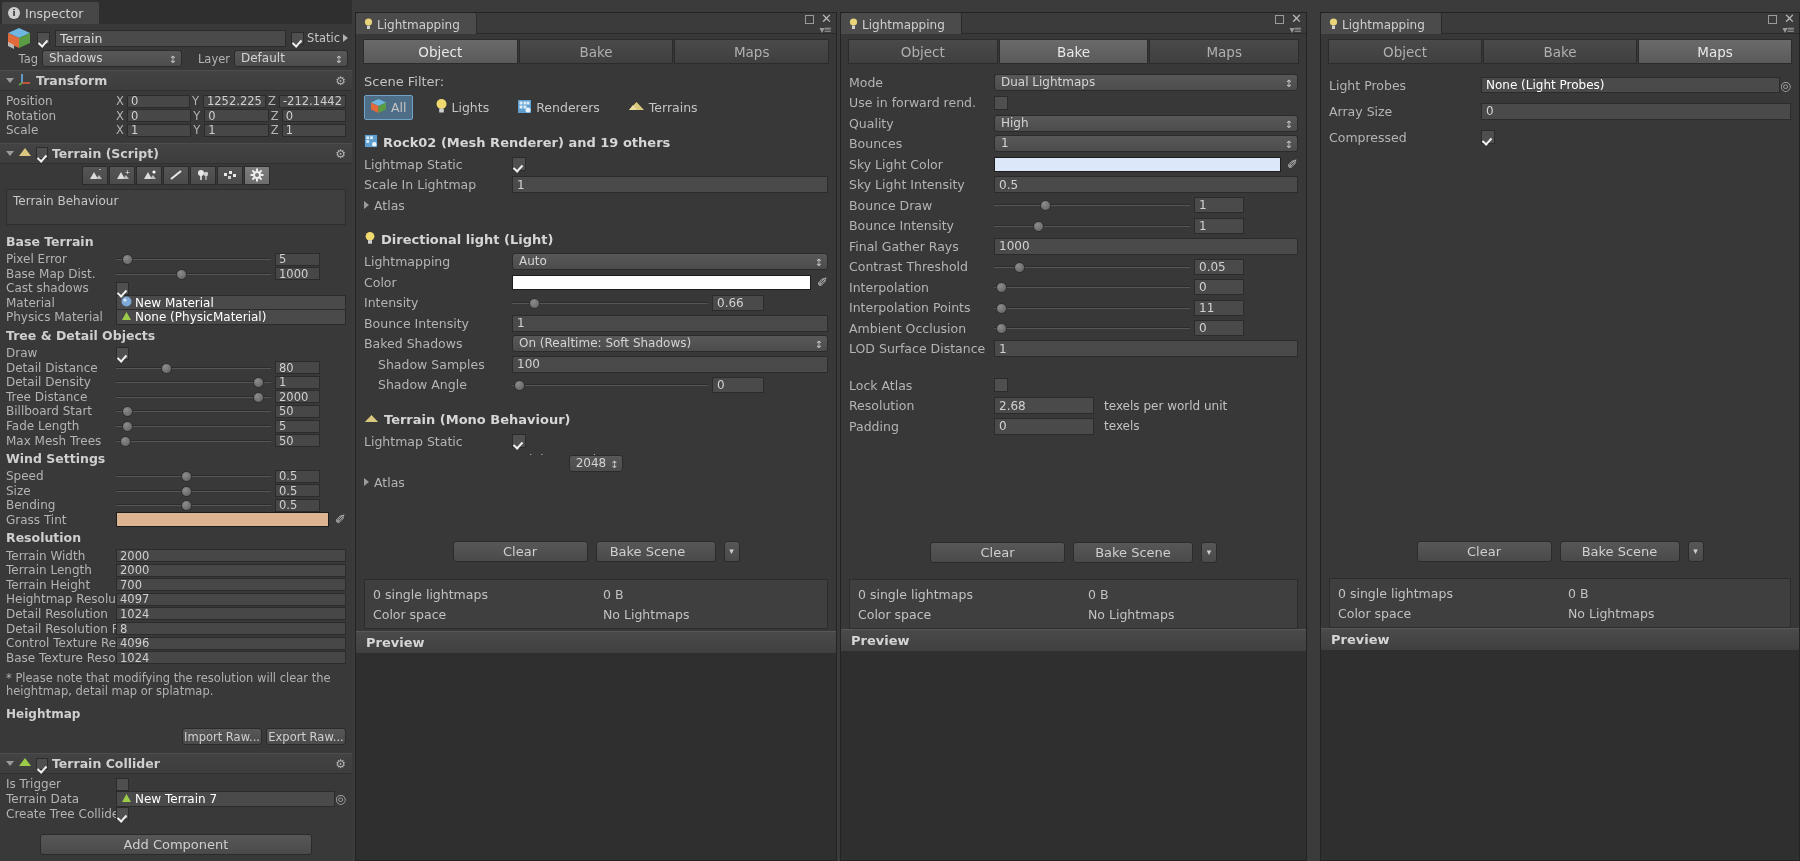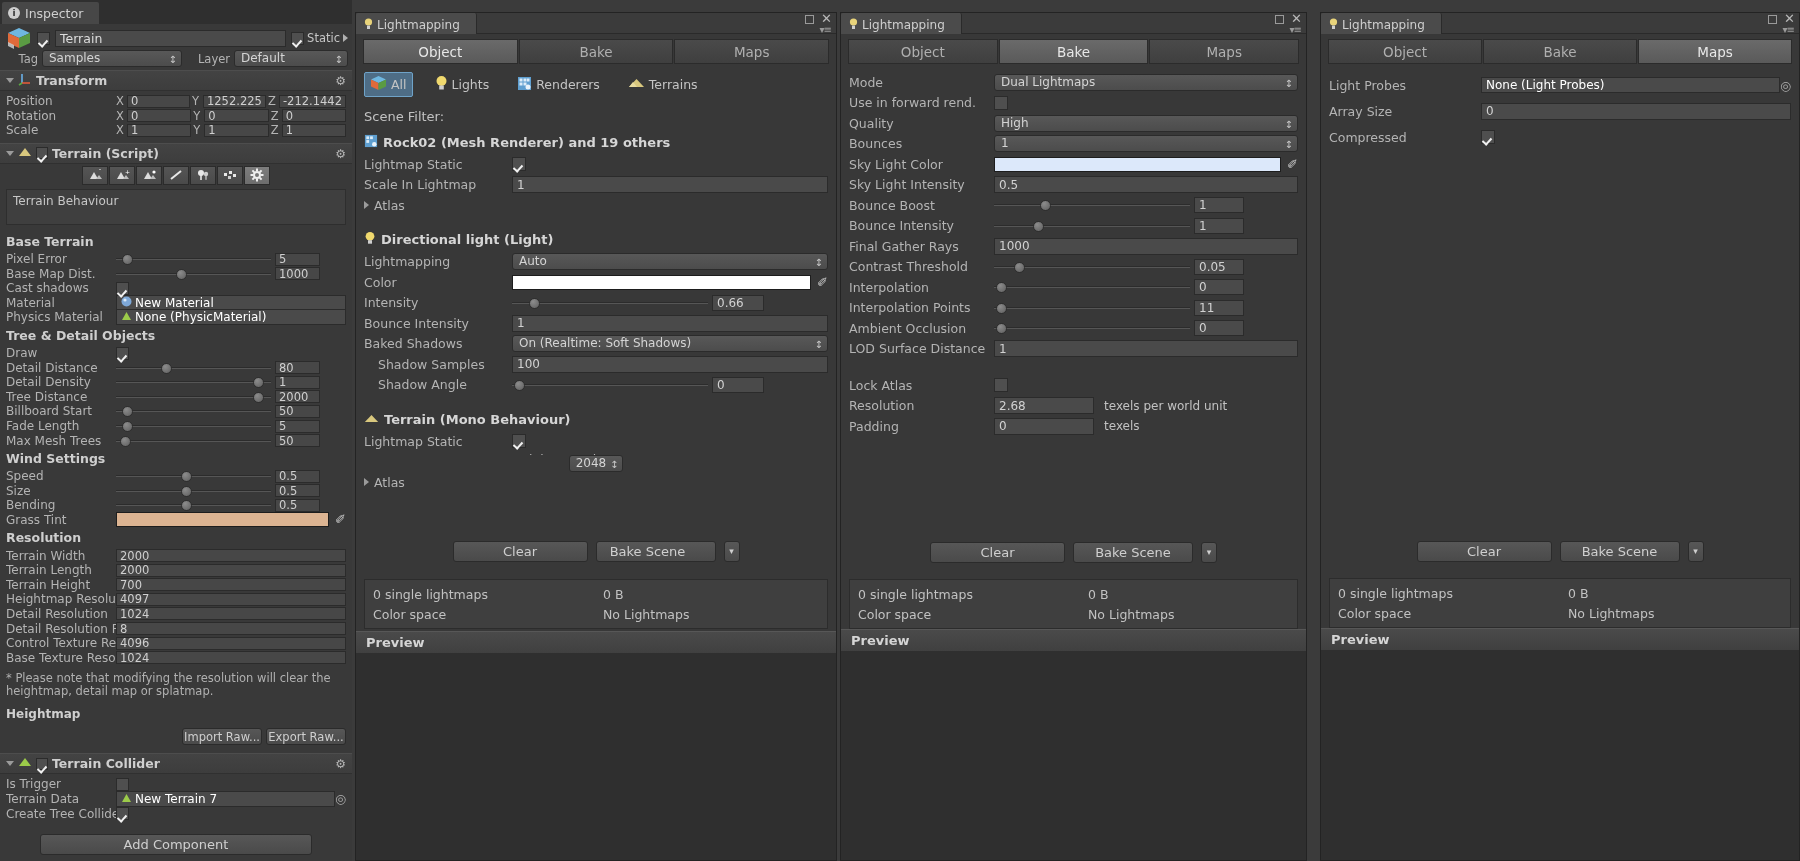--- a/index.html
+++ b/index.html
@@ -182,21 +182,21 @@
         <span class="name-field">Terrain</span>
         <span class="static-box">
           <span class="chk on"></span>
           <span>Static</span>
           <span class="tri" style="border-left-color:#b0b0b0"></span>
         </span>
       </div>
 
       <div class="tagrow">
         <span style="width:32px;text-align:right;font-size:11.5px;">Tag</span>
-        <span class="popup" style="width:140px;">Samples</span>
+        <span class="popup" style="width:140px;">Shadows</span>
         <span style="width:44px;text-align:right;font-size:11.5px;">Layer</span>
         <span class="popup" style="flex:1;">Default</span>
       </div>
 
       <div class="comp-hdr">
         <span class="tri open"></span>
         <span>
           <svg width="14" height="14" viewBox="0 0 14 14">
             <line x1="4" y1="11" x2="4" y2="2" stroke="#6ab0e8" stroke-width="1.6"></line>
             <line x1="4" y1="11" x2="12" y2="11" stroke="#e05a3a" stroke-width="1.6"></line>
@@ -594,20 +594,21 @@
       </div>
       <div class="win-menu">▾≡</div>
     </div>
     <div class="tabbar" id="tabs-object">
         <div class="tab active">Object</div>
         <div class="tab">Bake</div>
         <div class="tab">Maps</div>
       </div>
 
     <div class="body" style="padding-top:8px;">
+      <div style="font-size:13px;color:#c2c2c2;padding:2px 0 6px 0;">Scene Filter:</div>
       <div style="display:flex;align-items:center;gap:16px;padding-bottom:10px;" id="scene-filters">
           <div style="display: flex; align-items: center; gap: 4px; font-size: 12.5px; color: rgb(196, 196, 196); padding: 2px 5px; background: rgb(78, 109, 134); border: 1px solid rgb(111, 163, 200); border-radius: 2px;">
             <span><svg width="17" height="16" viewBox="0 0 17 16">
                 <polygon points="8.5,1 16,4.5 8.5,8 1,4.5" fill="#6fb7e0"></polygon>
                 <polygon points="1,4.5 8.5,8 8.5,15 1,11.5" fill="#e06a3a"></polygon>
                 <polygon points="16,4.5 8.5,8 8.5,15 16,11.5" fill="#5a9b43"></polygon>
               </svg></span>
             <span>All</span>
           </div>
           <div style="display: flex; align-items: center; gap: 4px; font-size: 12.5px; color: rgb(196, 196, 196); padding: 2px 5px; border: 1px solid transparent;">
@@ -632,21 +633,20 @@
             <span>Renderers</span>
           </div>
           <div style="display: flex; align-items: center; gap: 4px; font-size: 12.5px; color: rgb(196, 196, 196); padding: 2px 5px; border: 1px solid transparent;">
             <span><svg width="17" height="12" viewBox="0 0 17 12">
                 <polygon points="8.5,2 16,10 1,10" fill="#d9c87e"></polygon>
                 <polygon points="5,5 9,10 1,10" fill="#e8dca0"></polygon>
               </svg></span>
             <span>Terrains</span>
           </div>
         </div>
-      <div style="font-size:13px;color:#c2c2c2;padding:2px 0 6px 0;">Scene Filter:</div>
       <div id="object-groups">
           <div style="display: flex; align-items: center; gap: 5px; font-weight: bold; color: rgb(214, 214, 214); font-size: 13px; height: 24px;">
             <span><svg width="14" height="14" viewBox="0 0 15 15">
                 <rect x="1" y="1" width="13" height="13" fill="#5f9fd0"></rect>
                 <g fill="#dcecf8">
                   <rect x="2.5" y="2.5" width="3" height="3"></rect>
                   <rect x="6.5" y="2.5" width="3" height="3"></rect>
                   <rect x="2.5" y="6.5" width="3" height="3"></rect>
                 </g>
                 <circle cx="11" cy="11" r="2.4" fill="#e9f3fb"></circle>
@@ -834,21 +834,21 @@
               <span class="eyedrop">✐</span>
             </div>
           </div>
           <div class="row" style="height: 20.5px;">
             <span class="lbl" style="width: 145px;">Sky Light Intensity</span>
             <div style="flex: 1 1 0%; display: flex; align-items: center;">
               <span class="field tall" style="flex: 1 1 0%;">0.5</span>
             </div>
           </div>
           <div class="row" style="height: 20.5px;">
-            <span class="lbl" style="width: 145px;">Bounce Boost</span>
+            <span class="lbl" style="width: 145px;">Bounce Draw</span>
             <div style="flex: 1 1 0%; display: flex; align-items: center;">
               <div class="slider" style="width: 196px;">
                 <div class="track"></div>
                 <div class="knob" style="left: 46.25px;"></div>
               </div>
               <span class="field" style="width: 50px; margin-left: 4px; flex: 0 0 auto;">1</span>
             </div>
           </div>
           <div class="row" style="height: 20.5px;">
             <span class="lbl" style="width: 145px;">Bounce Intensity</span>

